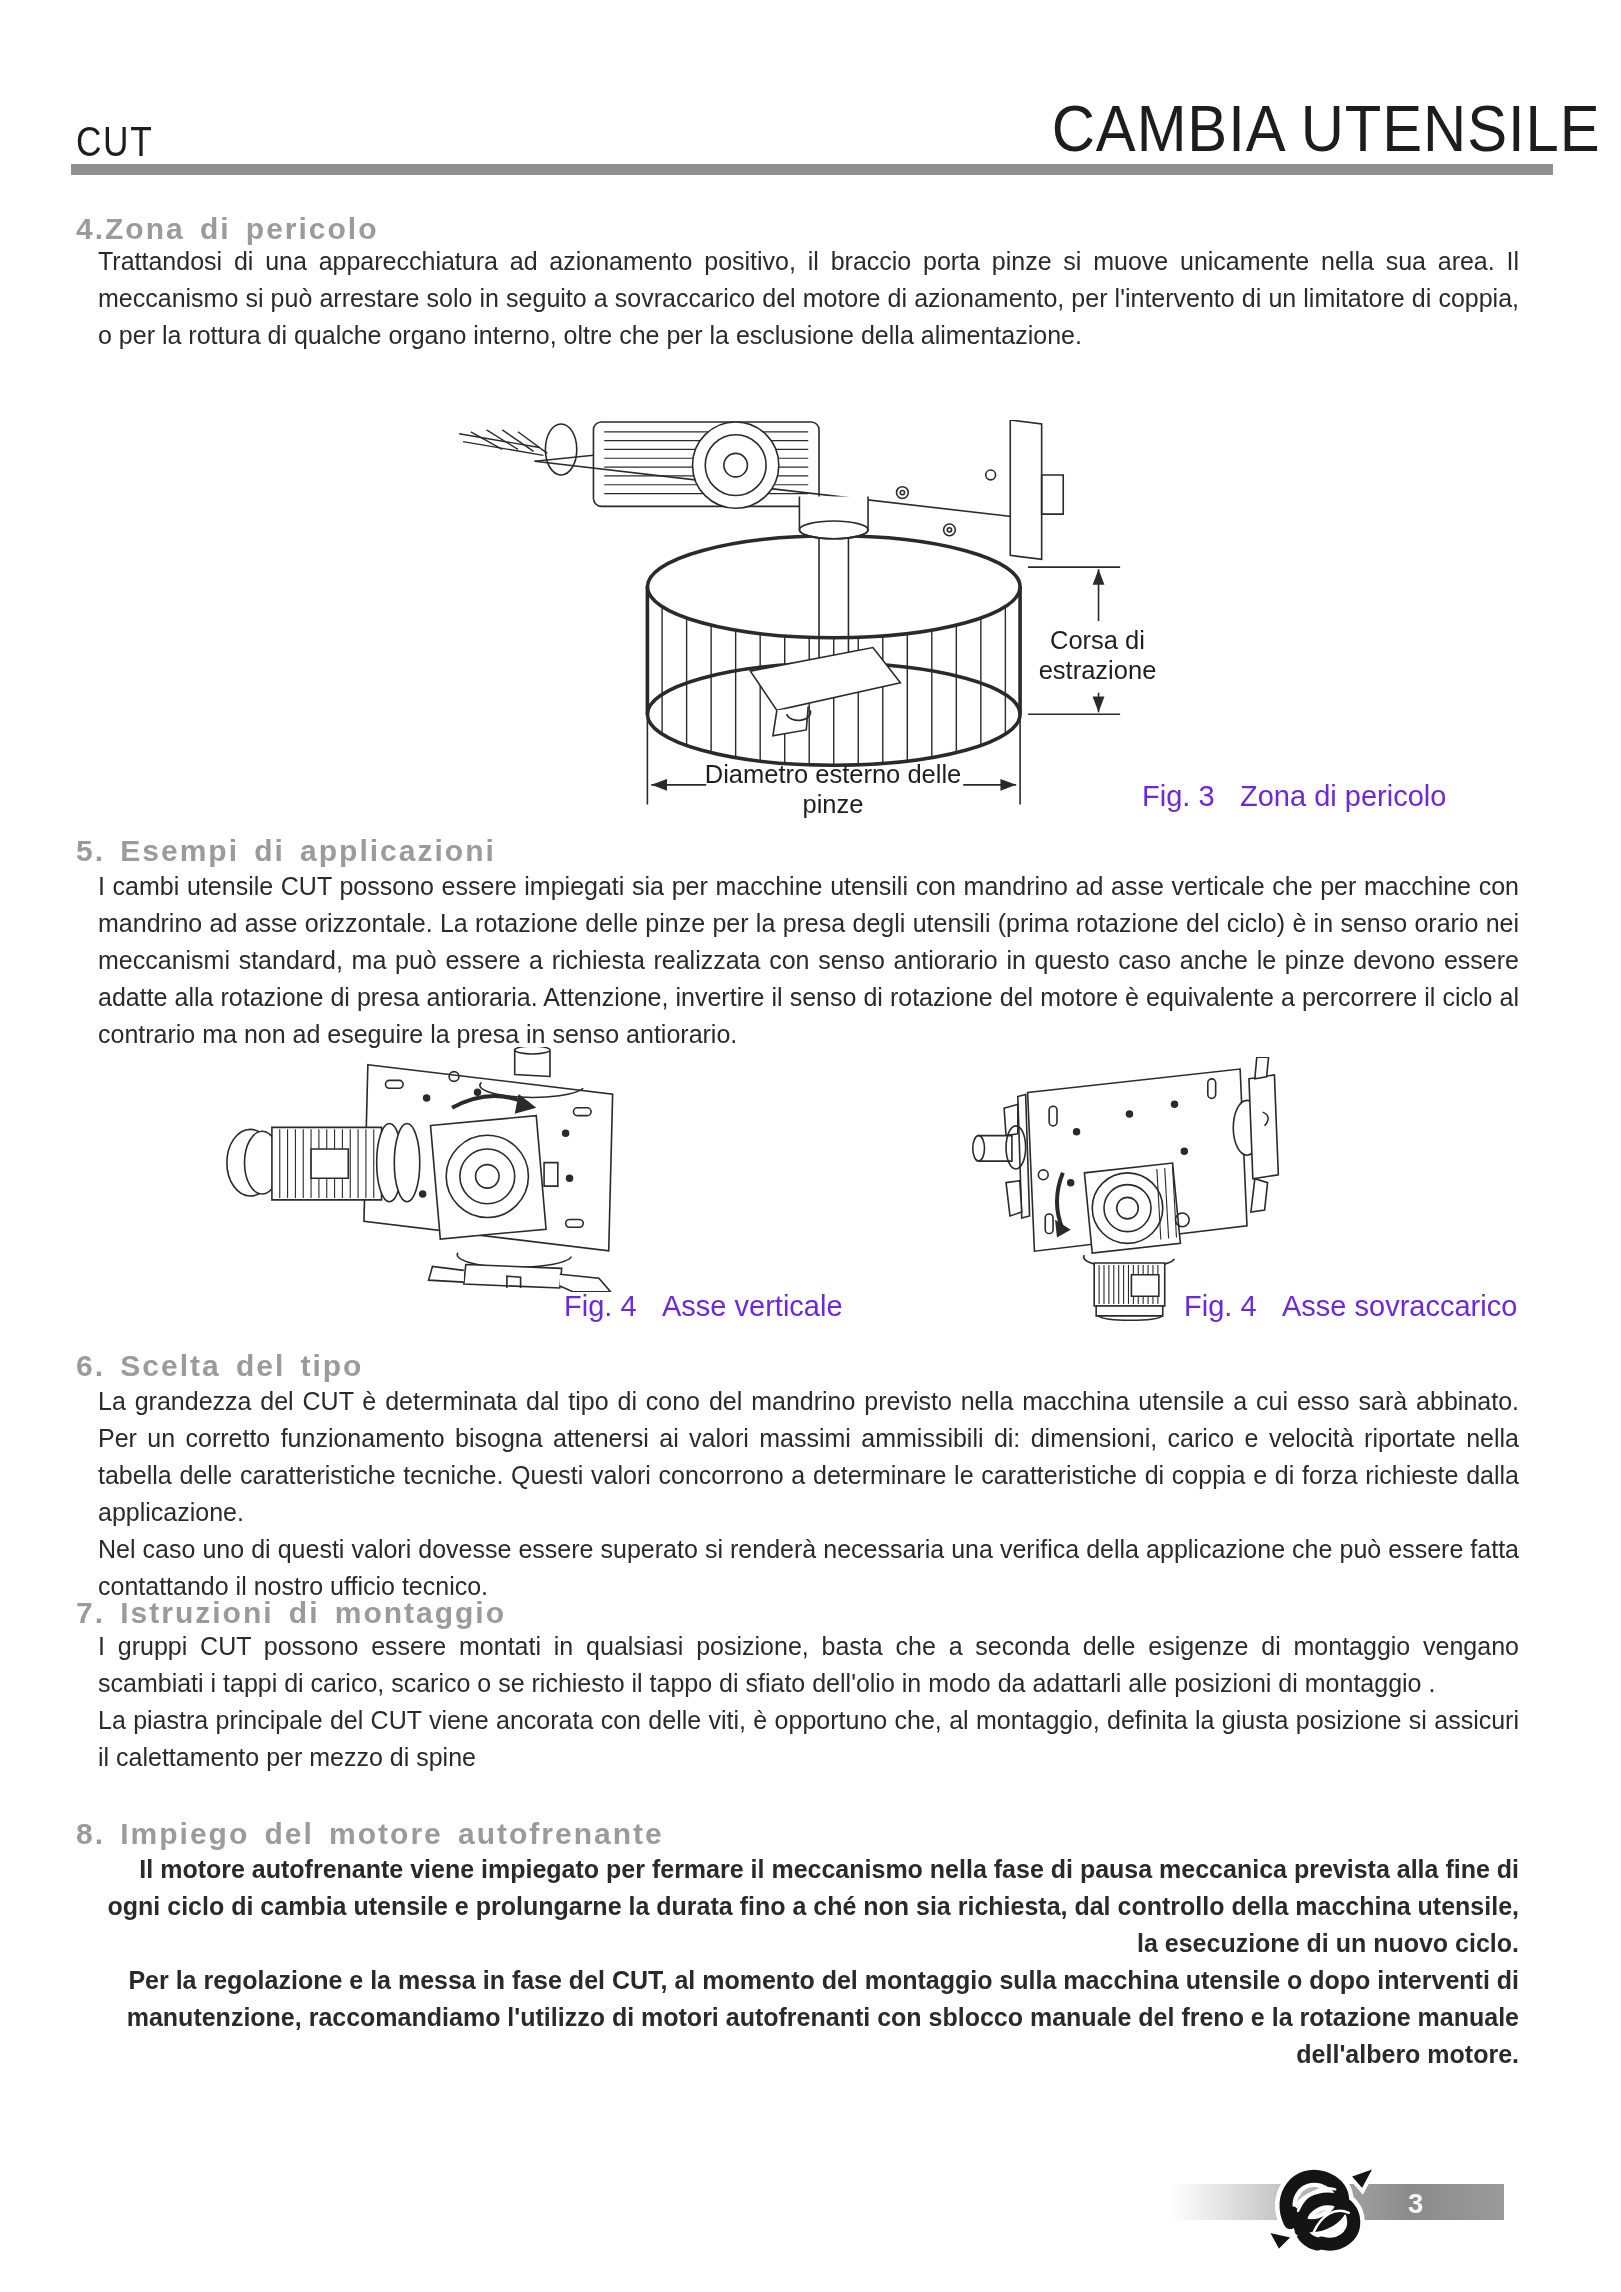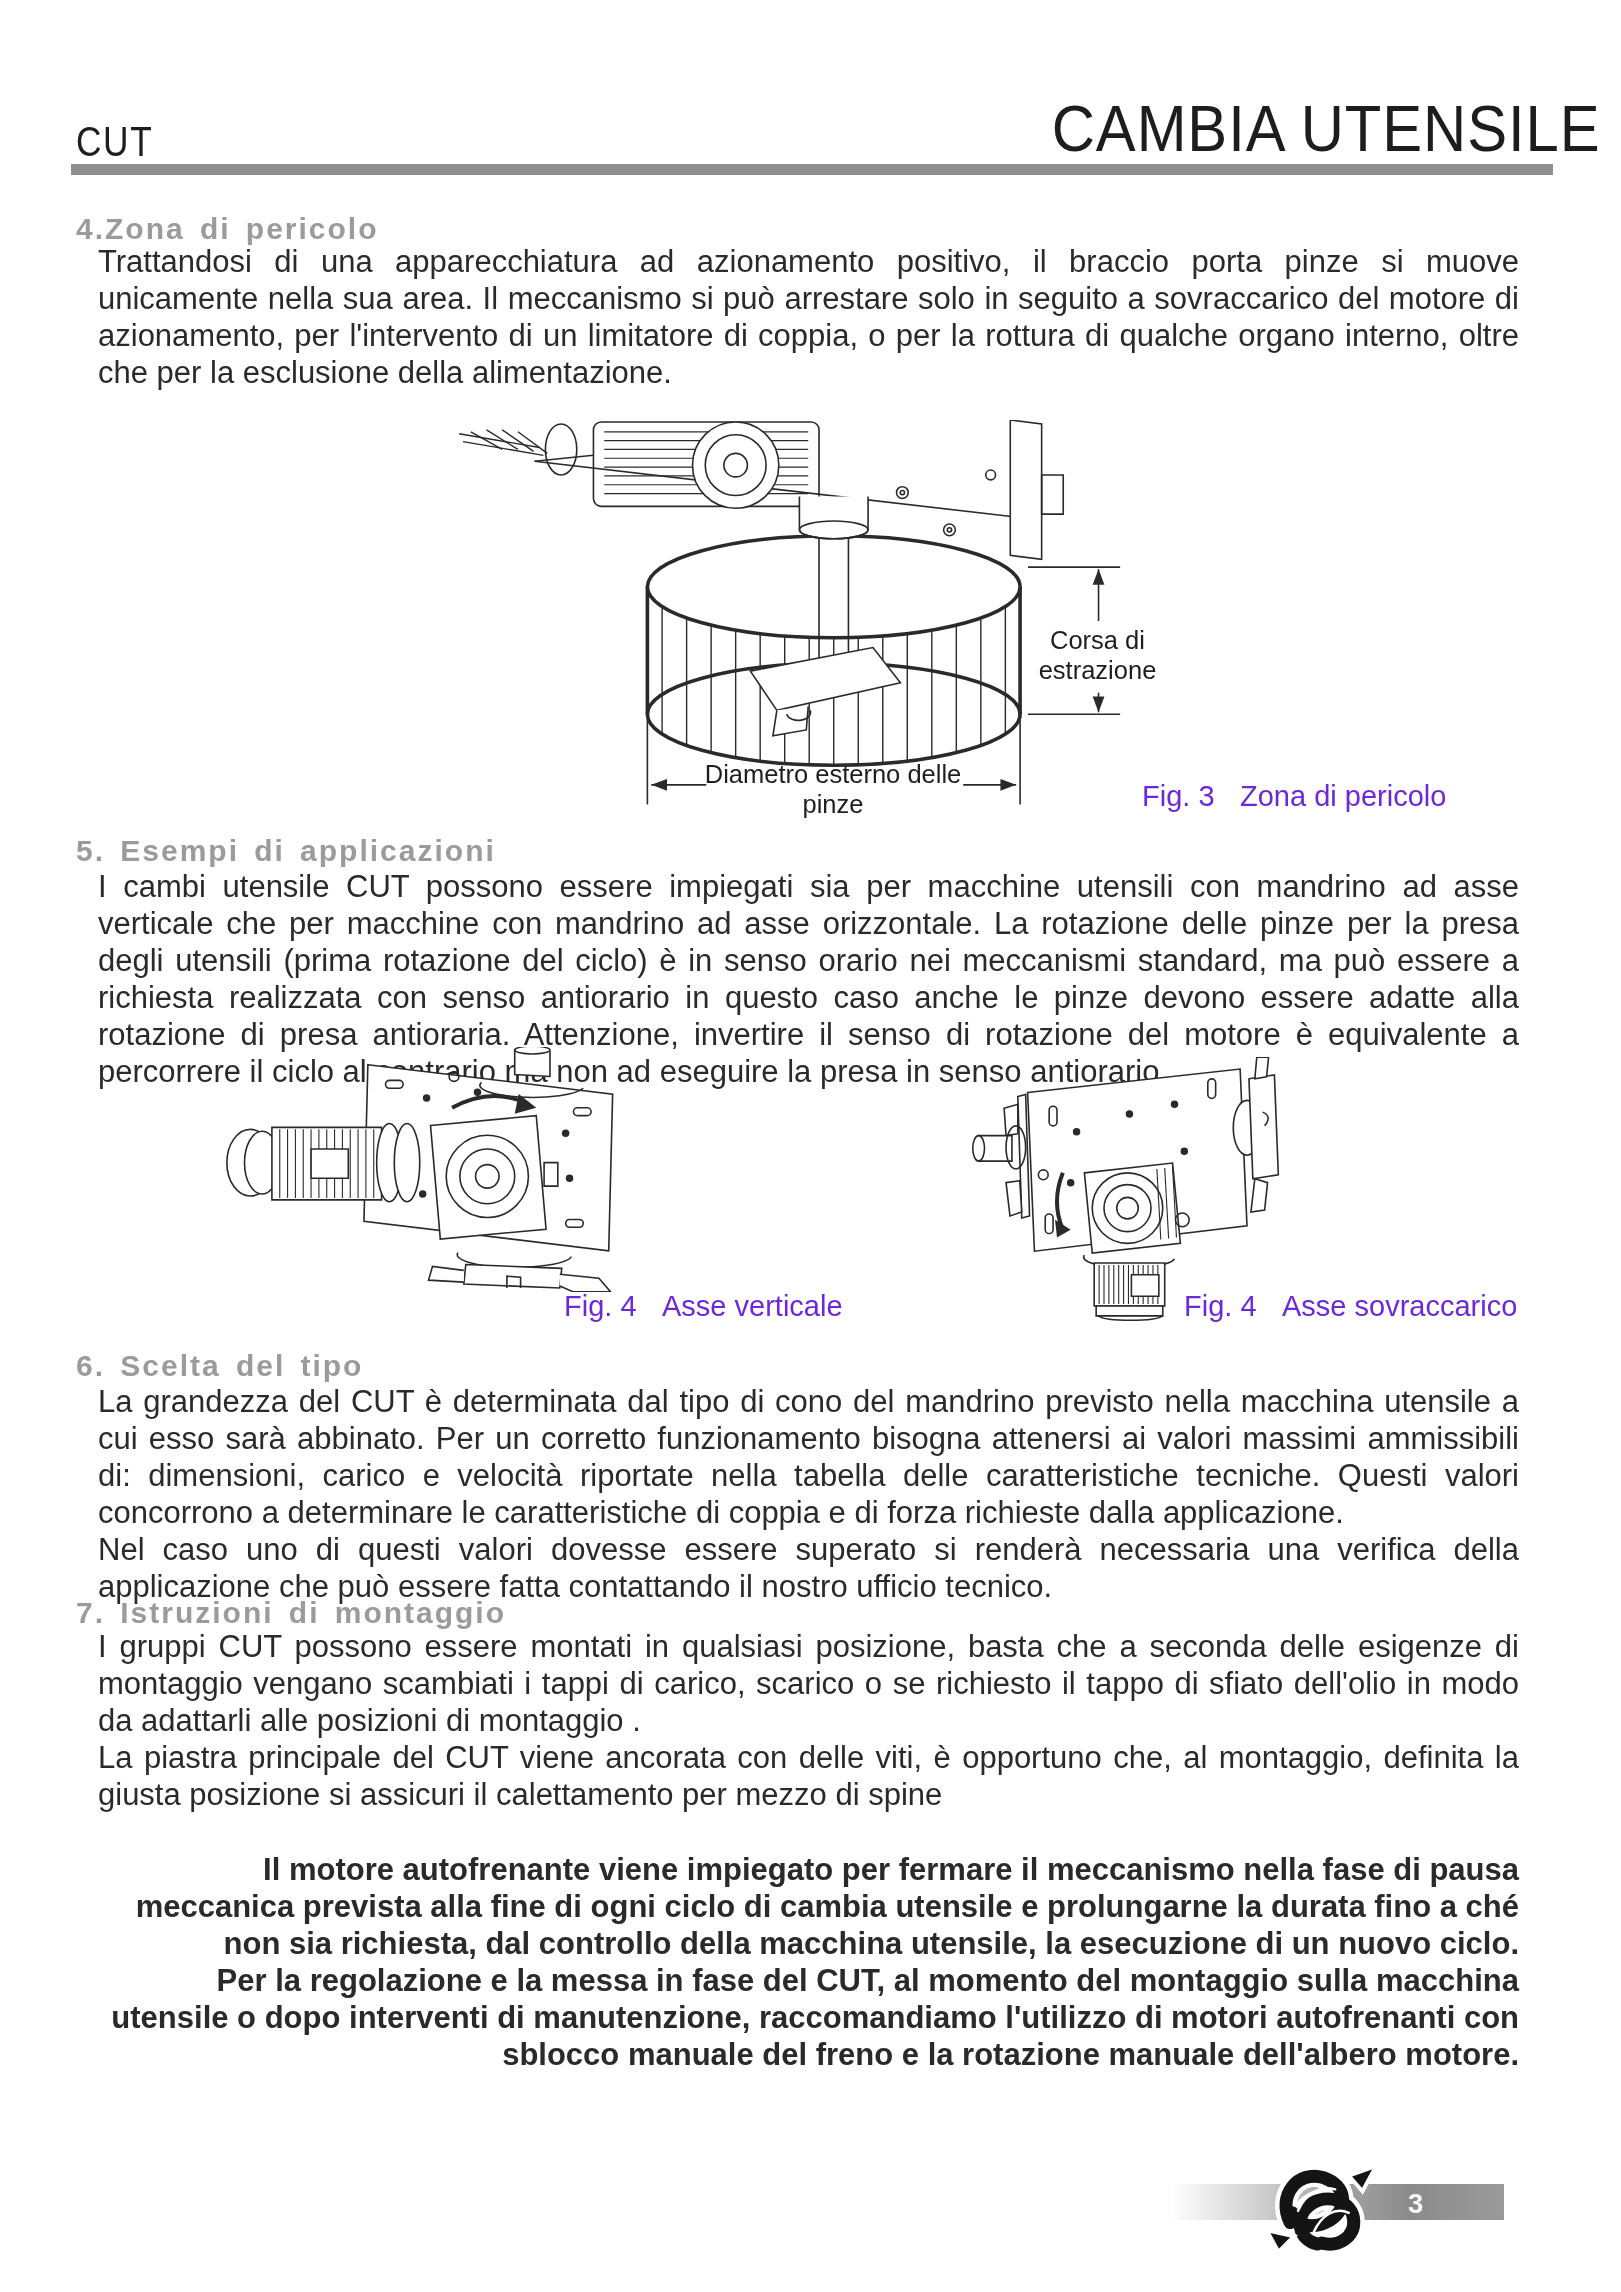--- a/index.html
+++ b/index.html
@@ -21,21 +21,21 @@
   }
   .header-bar{
     position:absolute;left:71px;top:164px;width:1482px;height:10.8px;background:#8f8f8f;
   }
   
   .sec-heading{
     position:absolute;left:76px;font-size:30px;font-weight:700;color:#9b9b9b;
     letter-spacing:2px;word-spacing:4.9px;line-height:1;white-space:nowrap;
   }
   .sec-body{
-    position:absolute;left:98px;width:1421px;font-size:31px;line-height:37px;
+    position:absolute;left:98px;width:1421px;font-size:25px;line-height:37px;
     color:#2a2a2a;
   }
   .sec-body p{margin:0;text-align:justify;}
   .sec-body.rag p{text-align:right;font-weight:bold;}
   
   .fig{position:absolute;}
   .fig svg{display:block;}
   .dim-label{
     position:absolute;font-size:25.5px;line-height:30px;color:#1e1e1e;text-align:center;
   }
@@ -331,20 +331,21 @@
     <p>La grandezza del CUT è determinata dal tipo di cono del mandrino previsto nella macchina utensile a cui esso sarà abbinato. Per un corretto funzionamento bisogna attenersi ai valori massimi ammissibili di: dimensioni, carico e velocità riportate nella tabella delle caratteristiche tecniche. Questi valori concorrono a determinare le caratteristiche di coppia e di forza richieste dalla applicazione.</p>
     <p>Nel caso uno di questi valori dovesse essere superato si renderà necessaria una verifica della applicazione che può essere fatta contattando il nostro ufficio tecnico.</p>
   </div>
 
   <div class="sec-heading" style="top:1598px">7. Istruzioni di montaggio</div>
   <div class="sec-body" style="top:1628px">
     <p>I gruppi CUT possono essere montati in qualsiasi posizione, basta che a seconda delle esigenze di montaggio vengano scambiati i tappi di carico, scarico o se richiesto il tappo di sfiato dell'olio in modo da adattarli alle posizioni di montaggio .</p>
     <p>La piastra principale del CUT viene ancorata con delle viti, è opportuno che, al montaggio, definita la giusta posizione si assicuri il calettamento per mezzo di spine</p>
   </div>
 
+  <div class="sec-heading" style="top:1819px">8. Impiego del motore autofrenante</div>
   <div class="sec-body rag" style="top:1851px">
     <p>Il motore autofrenante viene impiegato per fermare il meccanismo nella fase di pausa meccanica prevista alla fine di ogni ciclo di cambia utensile e prolungarne la durata fino a ché non sia richiesta, dal controllo della macchina utensile, la esecuzione di un nuovo ciclo.</p>
     <p>Per la regolazione e la messa in fase del CUT, al momento del montaggio sulla macchina utensile o dopo interventi di manutenzione, raccomandiamo l'utilizzo di motori autofrenanti con sblocco manuale del freno e la rotazione manuale dell'albero motore.</p>
   </div>
 
   <div class="footer-bar"></div>
   <div class="page-number">3</div>
   <svg class="brand-logo" width="127" height="108" viewBox="0 0 130 110">
     <g fill="none" stroke-linecap="round">
       <g stroke="#ffffff" stroke-width="22">

